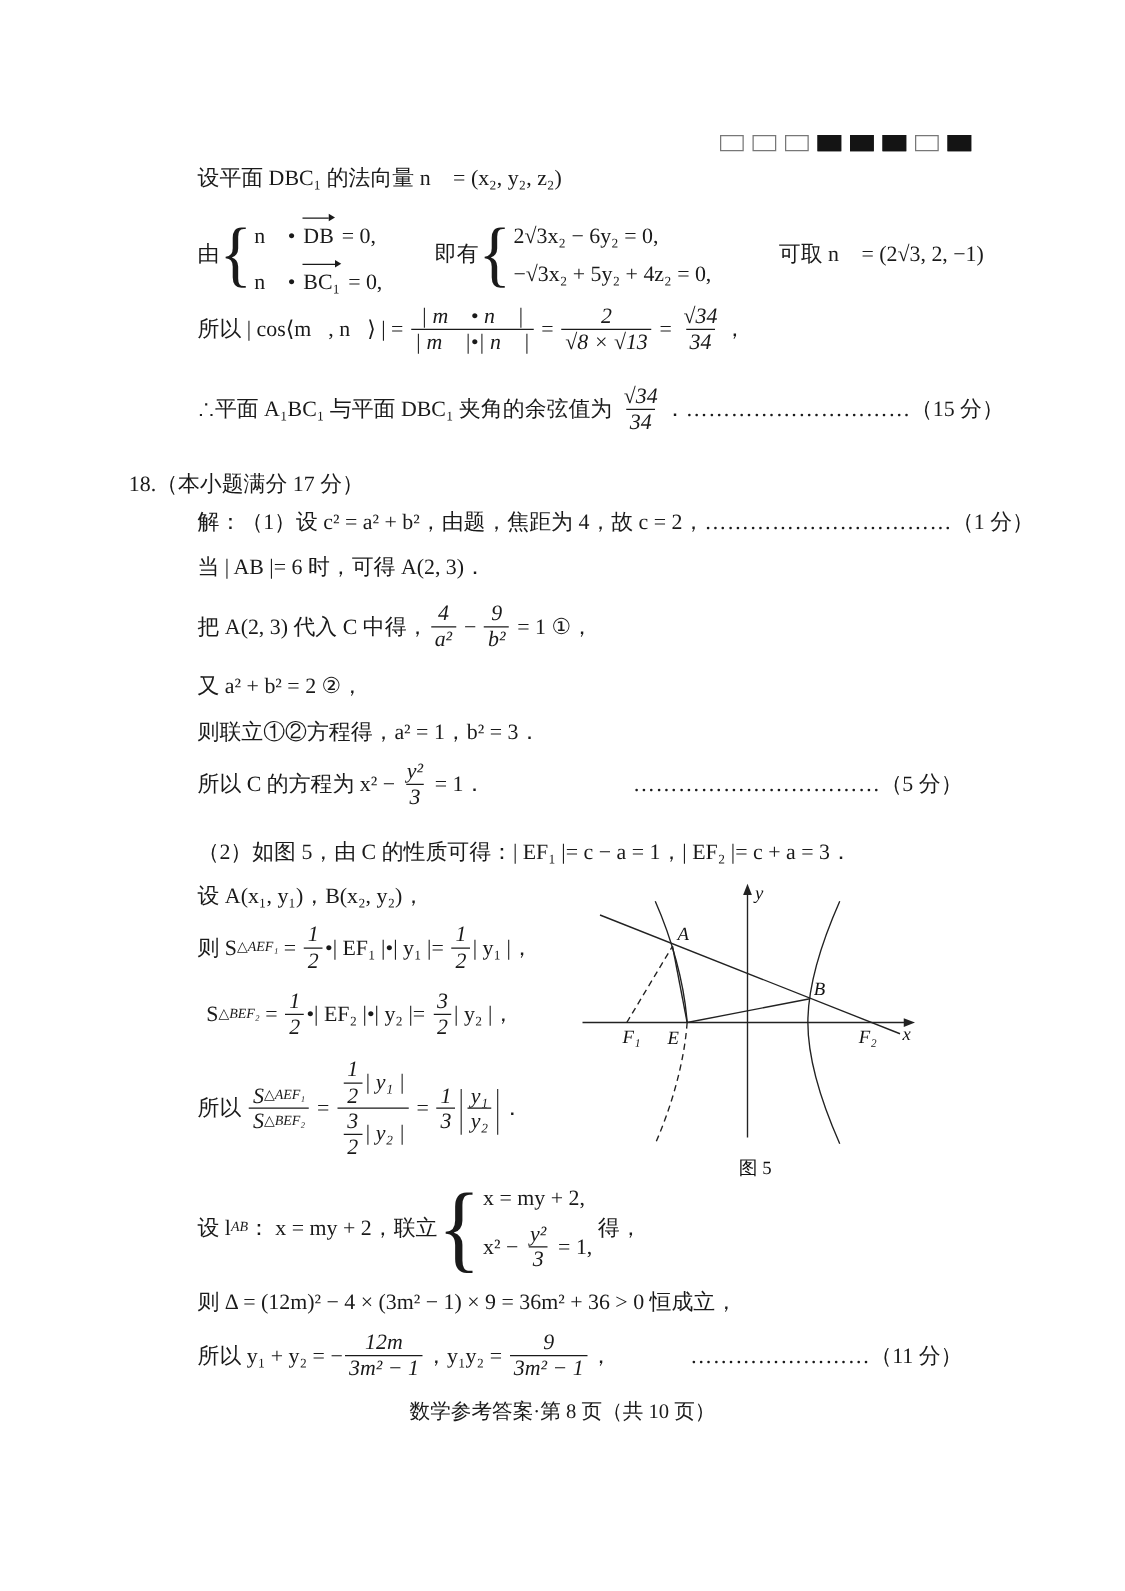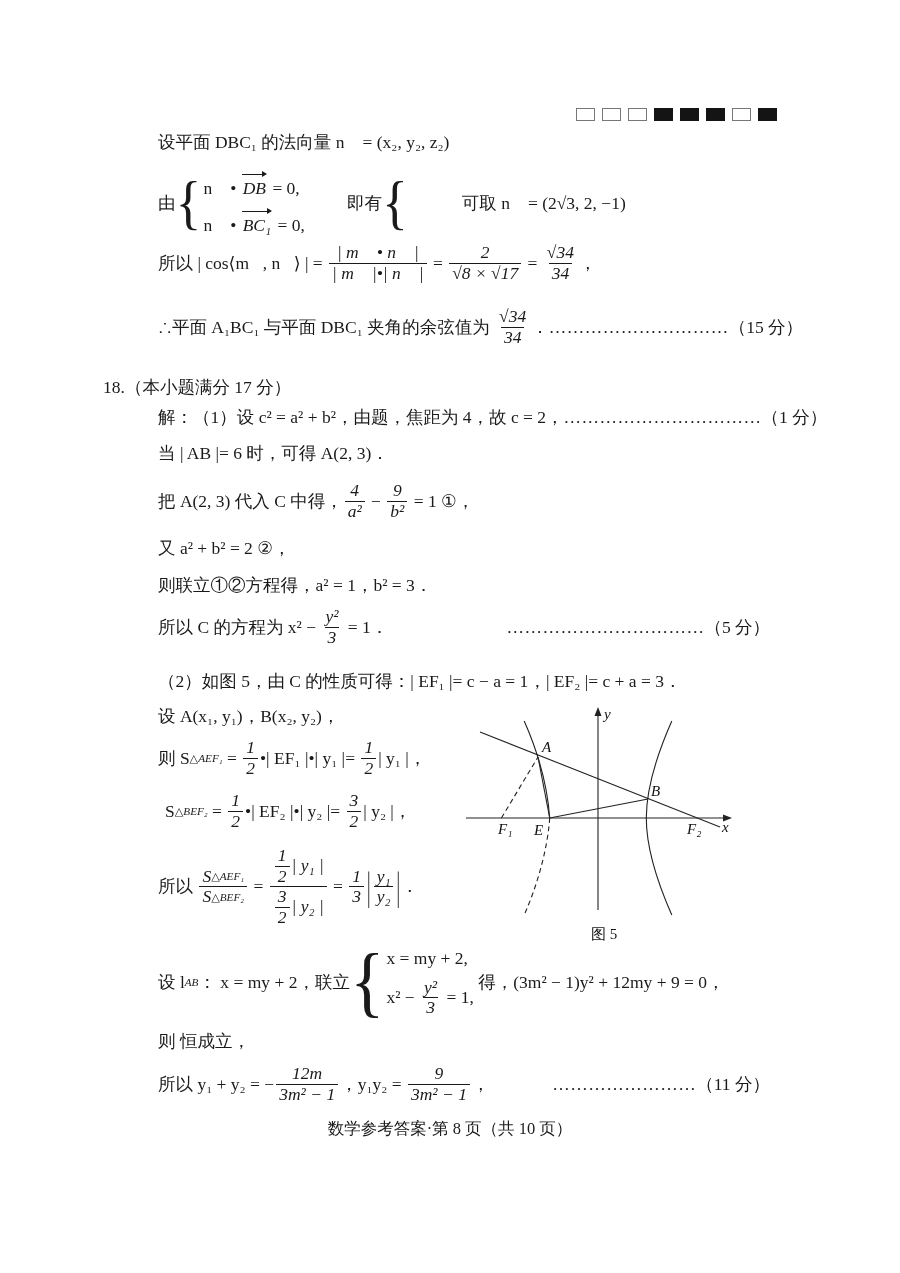--- a/index.html
+++ b/index.html
@@ -13,21 +13,21 @@
   .fr .nu,.fr .de{padding:0 3px;display:inline-flex;align-items:center;justify-content:center;white-space:pre}
   .fr .de{border-top:1.2px solid #1a1a1a}
   sub{font-size:64%;font-style:italic;letter-spacing:0}
   .sys{display:inline-flex;align-items:center}
   .brace{display:inline-block;font-weight:400;line-height:.9;transform:scaleY(1.08);transform-origin:center}
   .b56{font-size:54px}
   .b76{font-size:72px}
   .rows{display:inline-flex;flex-direction:column;align-items:flex-start;gap:8px;margin-left:2px}
   .row{display:flex;align-items:center;white-space:pre}
   .pt{padding-top:6px}
-  .ovec{position:relative;font-style:italic;padding:0 2px}
+  .ovec{position:relative;padding:0 2px}
   .ovec::before{content:"";position:absolute;top:-3px;left:1px;right:6px;border-top:1px solid #1a1a1a}
   .ovec::after{content:"";position:absolute;top:-6px;right:1px;width:0;height:0;
       border-top:3px solid transparent;border-bottom:3px solid transparent;border-left:5px solid #1a1a1a}
   .tail{margin-left:auto;display:inline-flex;align-items:center;white-space:pre}
   .dots{letter-spacing:.5px}
   .tb{display:inline-block;transform:scaleY(2.3);margin:0 1px;font-weight:300}
   .marks{position:absolute;top:108px;left:576px;display:flex;gap:7px}
   .sq{width:19px;height:13px;border:1px solid #777;box-sizing:border-box;background:#fff}
   .sq.f{background:#141414;border-color:#141414}
   .footer{position:absolute;top:1118px;left:0;width:900px;text-align:center;font-size:16.5px}
@@ -62,29 +62,33 @@
   <span class="sys">
     <span class="brace b56">{</span>
     <span class="rows">
       <span class="row pt"><span class="m">n⃗ • </span><span class="ovec">DB</span><span class="m"> = 0,</span></span>
       <span class="row pt"><span class="m">n⃗ • </span><span class="ovec">BC₁</span><span class="m"> = 0,</span></span>
     </span>
   </span>
   <span class="c" style="margin-left:42px">即有</span>
   <span class="sys">
     <span class="brace b56">{</span>
+    <span class="rows">
+      <span class="row m">2√3x₂ − 6y₂ = 0,</span>
+      <span class="row m">−√3x₂ + 5y₂ + 4z₂ = 0,</span>
+    </span>
   </span>
   <span class="c" style="margin-left:54px">可取 </span><span class="m">n⃗ = (2√3, 2, −1)；</span>
 </div>
 
 <div class="ln" style="top:243px;left:158px">
   <span class="c">所以 </span><span class="m">| cos⟨m⃗, n⃗⟩ | = </span>
   <span class="fr"><span class="nu">| m⃗ • n⃗ |</span><span class="de">| m⃗ |•| n⃗ |</span></span>
   <span class="m"> = </span>
-  <span class="fr"><span class="nu">2</span><span class="de">√8 × √17</span></span>
+  <span class="fr"><span class="nu">2</span><span class="de">√8 × √13</span></span>
   <span class="m"> = </span>
   <span class="fr"><span class="nu">√34</span><span class="de">34</span></span>
   <span class="c">，</span>
 </div>
 
 <div class="ln" style="top:307px;left:158px;right:142px">
   <span class="c">∴平面 </span><span class="m">A₁BC₁</span><span class="c"> 与平面 </span><span class="m">DBC₁</span><span class="c"> 夹角的余弦值为 </span>
   <span class="fr"><span class="nu">√34</span><span class="de">34</span></span>
   <span class="c">．</span>
   <span class="tail"><span class="dots">…………………………</span><span class="c">（15 分）</span></span>
@@ -181,25 +185,25 @@
     <span class="brace b76">{</span>
     <span class="rows">
       <span class="row m">x = my + 2,</span>
       <span class="row">
         <span class="m">x² − </span>
         <span class="fr"><span class="nu">y²</span><span class="de">3</span></span>
         <span class="m"> = 1,</span>
       </span>
     </span>
   </span>
-  <span class="c"> 得，</span><span class="m">(3m² − 1)y² + 12my + 9 = 0，</span>
+  <span class="c"> 得，</span>
 </div>
 
 <div class="ln" style="top:1030px;left:158px">
-  <span class="c">则 </span><span class="c">恒成立，</span>
+  <span class="c">则 </span><span class="m">Δ = (12m)² − 4 × (3m² − 1) × 9 = 36m² + 36 &gt; 0 </span><span class="c">恒成立，</span>
 </div>
 
 <div class="ln" style="top:1064px;left:158px;right:130px">
   <span class="c">所以 </span><span class="m">y₁ + y₂ = −</span>
   <span class="fr"><span class="nu">12m</span><span class="de">3m² − 1</span></span>
   <span class="m">，y₁y₂ = </span>
   <span class="fr"><span class="nu">9</span><span class="de">3m² − 1</span></span>
   <span class="m">，</span>
   <span class="tail"><span class="dots">……………………</span><span class="c">（11 分）</span></span>
 </div>

